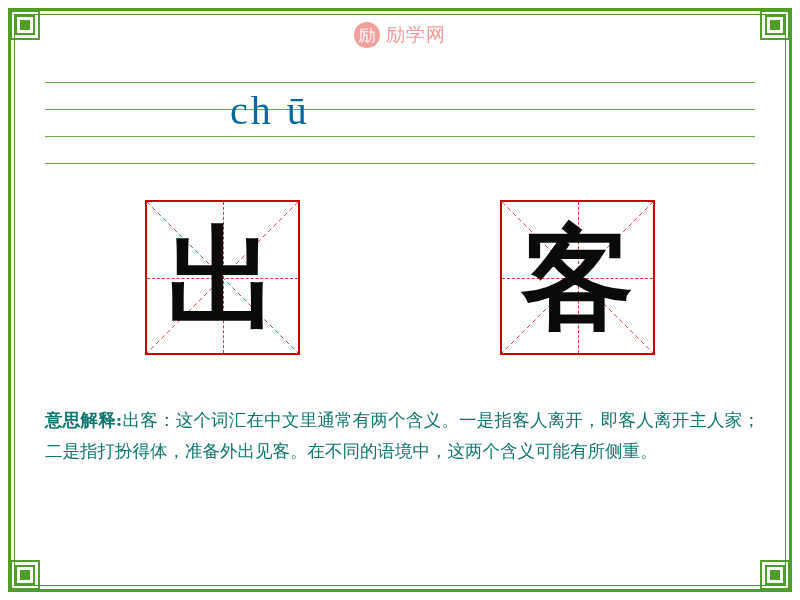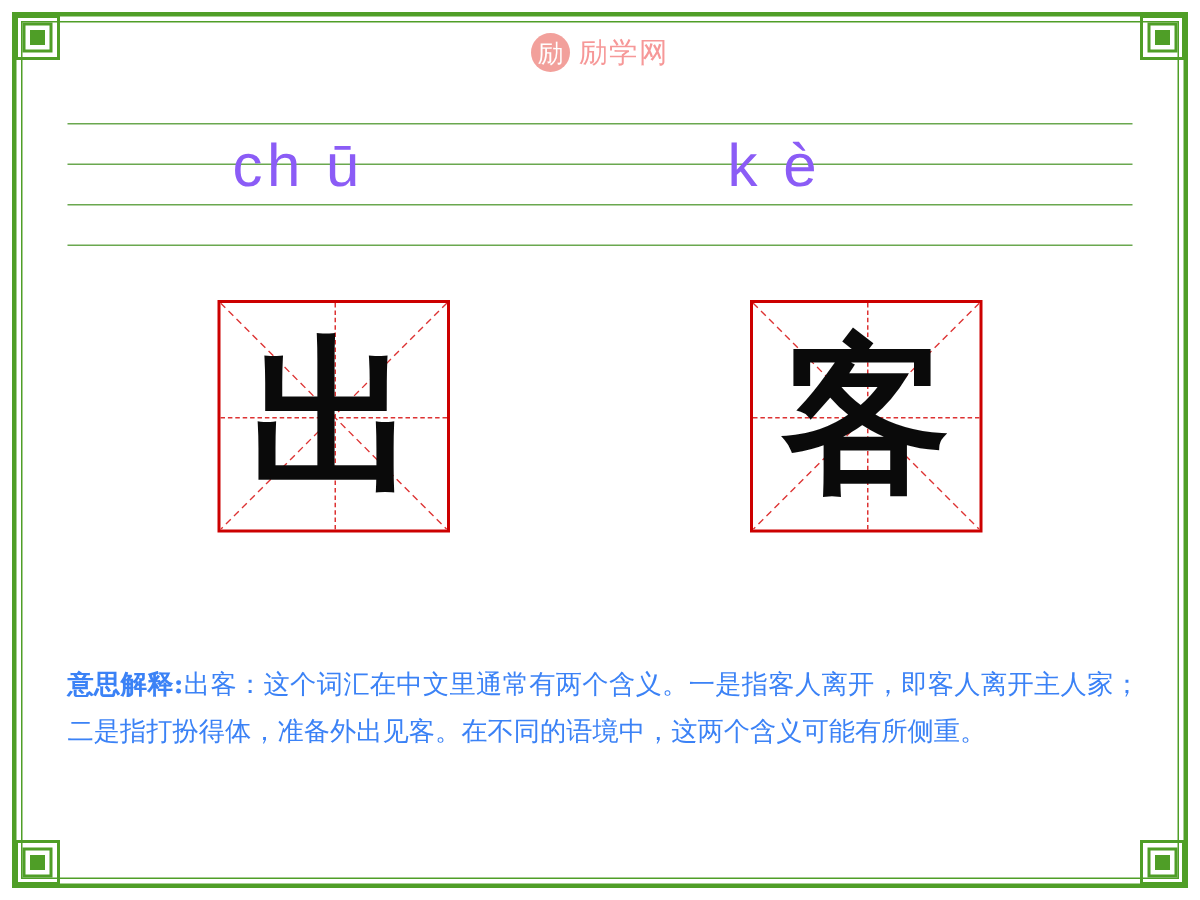--- a/index.html
+++ b/index.html
@@ -111,24 +111,24 @@
   .staff-line.l2 { top: 27px; }
   .staff-line.l3 { top: 54px; }
   .staff-line.l4 { top: 81px; }
 
   .pinyin {
     position: absolute;
     top: 4px;
     height: 50px;
     line-height: 50px;
     font-size: 40px;
-    color: #8b5cf6;
-    font-family: Liberation Sans, sans-serif;
+    color: #0369a1;
+    font-family: Liberation Serif, serif;
     letter-spacing: 3px;
-    text-align: left;
+    text-align: center;
     white-space: pre;
   }
   .pinyin-1 { left: 110px; width: 230px; }
   .pinyin-2 { left: 440px; width: 230px; }
 
   
   .grid-row {
     position: absolute;
     top: 200px;
     left: 0;
@@ -181,24 +181,23 @@
   }
 
   
   .explain {
     position: absolute;
     left: 45px;
     top: 405px;
     width: 715px;
     font-size: 17.5px;
     line-height: 1.75;
-    color: #3b82f6;
+    color: #0f766e;
     font-family: "DejaVu Serif", "Liberation Serif", serif;
     text-align: justify;
-    margin-top: 37px;
   }
   .explain .label {
     font-weight: bold;
   }
 </style>
 </head>
 <body>
 
 <div class="page">
 
@@ -230,21 +229,20 @@
     <span class="logo-mark">励</span>
     <span class="logo-text">励学网</span>
   </div>
 
   <div class="staff">
     <div class="staff-line l1"></div>
     <div class="staff-line l2"></div>
     <div class="staff-line l3"></div>
     <div class="staff-line l4"></div>
     <div class="pinyin pinyin-1">ch ū</div>
-    <div class="pinyin pinyin-2">k è</div>
   </div>
 
   <div class="grid-row">
 
     <div class="tianzi tianzi-1">
       <svg class="diag" viewBox="0 0 100 100" preserveAspectRatio="none">
         <line x1="0" y1="0" x2="100" y2="100" stroke="#dd3333" stroke-width="0.6" stroke-dasharray="3 2"></line>
         <line x1="100" y1="0" x2="0" y2="100" stroke="#dd3333" stroke-width="0.6" stroke-dasharray="3 2"></line>
       </svg>
       <div class="vline"></div>

